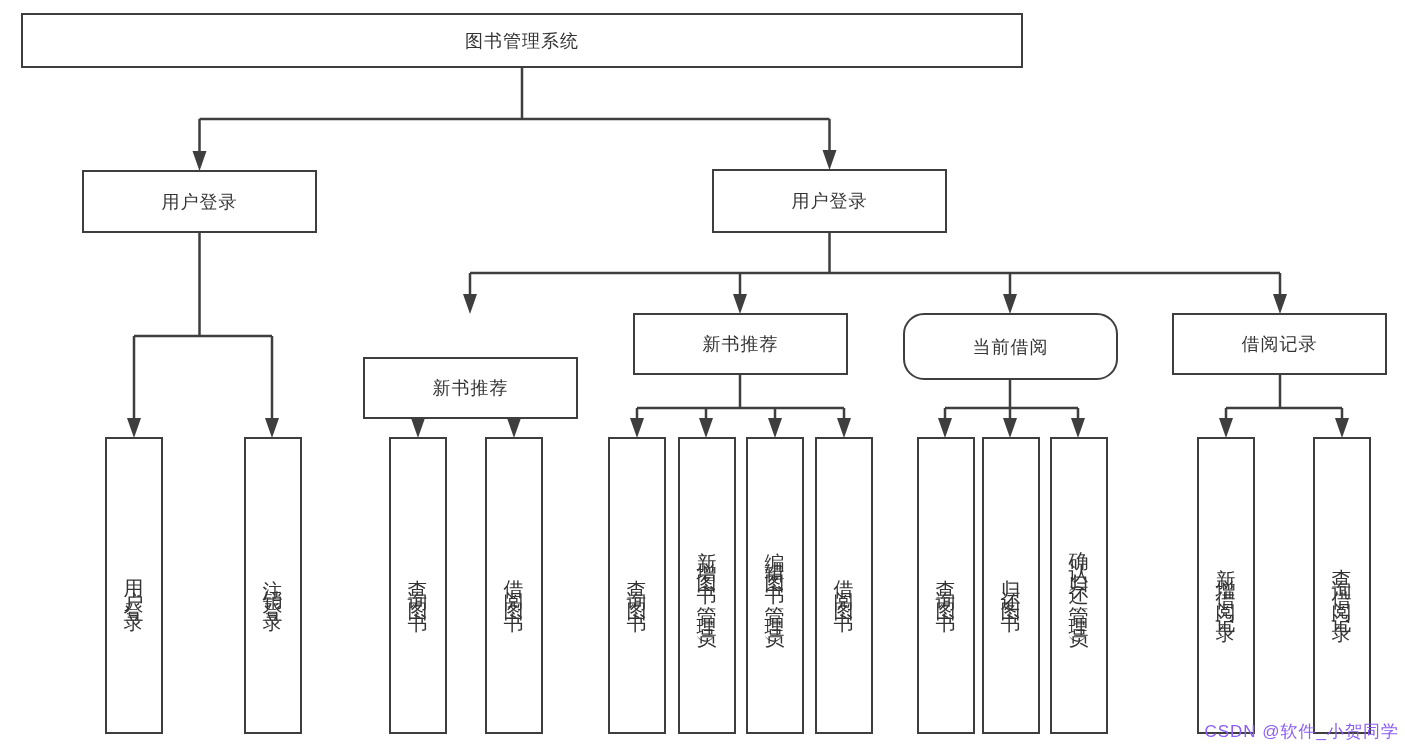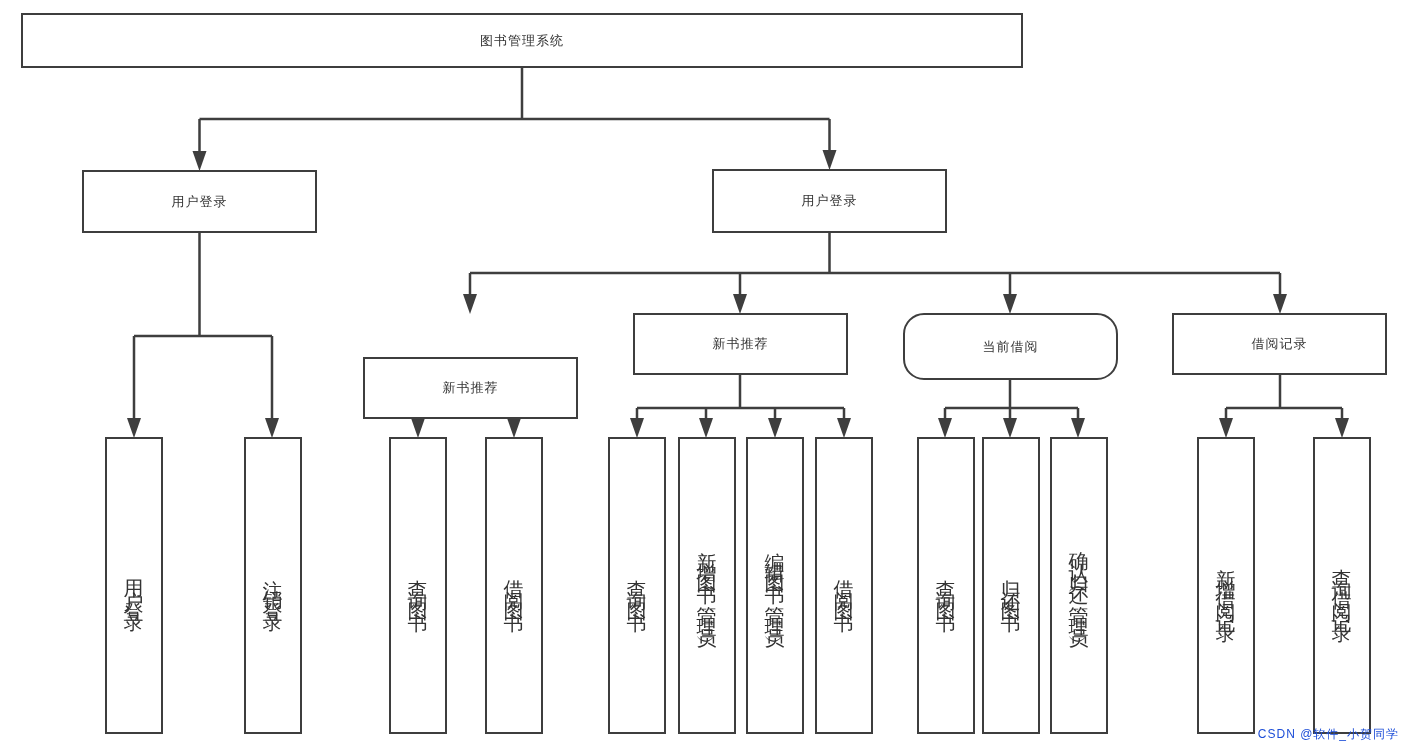--- a/index.html
+++ b/index.html
@@ -22,21 +22,21 @@
     position: absolute;
     box-sizing: border-box;
     border: 2px solid #3e3e3e;
     background: #ffffff;
     color: #333333;
     display: flex;
     align-items: center;
     justify-content: center;
     text-align: center;
   }
-  .h { font-size: 13px; letter-spacing: 1px; }
+  .h { font-size: 18px; letter-spacing: 1px; }
   .v {
     writing-mode: vertical-rl;
     text-orientation: mixed;
     font-size: 20px;
     letter-spacing: 11px;
     line-height: 1;
   }
   
   .n-root      { left: 21px;  top: 13px;  width: 1002px; height: 55px; }
   
@@ -58,22 +58,22 @@
   .n-bbe       { left: 746px; }
   .n-bbb       { left: 815px; }
   .n-cbq       { left: 917px; }
   .n-cbr       { left: 982px; }
   .n-cbc       { left: 1050px; }
   .n-bra       { left: 1197px; }
   .n-brq       { left: 1313px; }
   #watermark {
     position: absolute;
     right: 6px; bottom: 4px;
-    font-size: 12px;
-    color: #1d4ed8;
+    font-size: 17px;
+    color: #8b5cf6;
     letter-spacing: 1px;
     white-space: nowrap;
   }
   .ln { stroke: #3e3e3e; stroke-width: 2.5; fill: none; }
   .ar { fill: #3e3e3e; stroke: none; }
 </style>
 </head>
 <body>
 
 <div id="stage">

